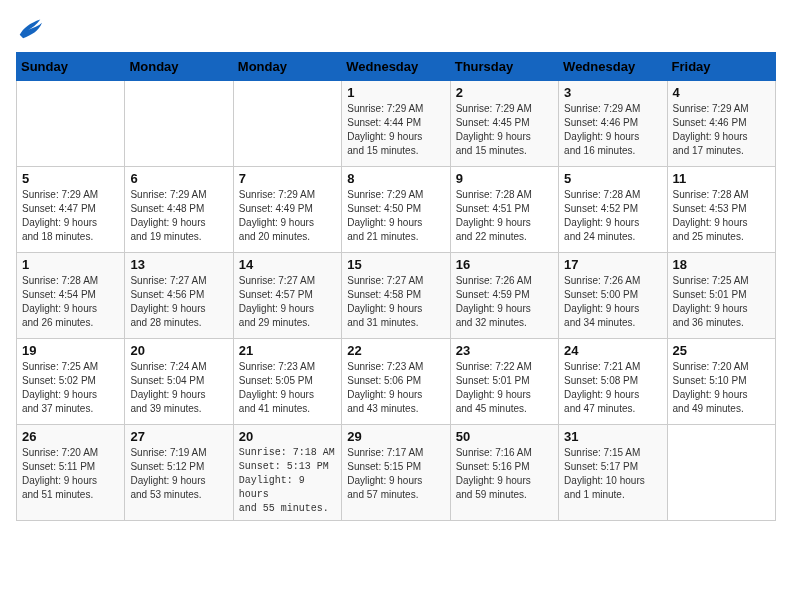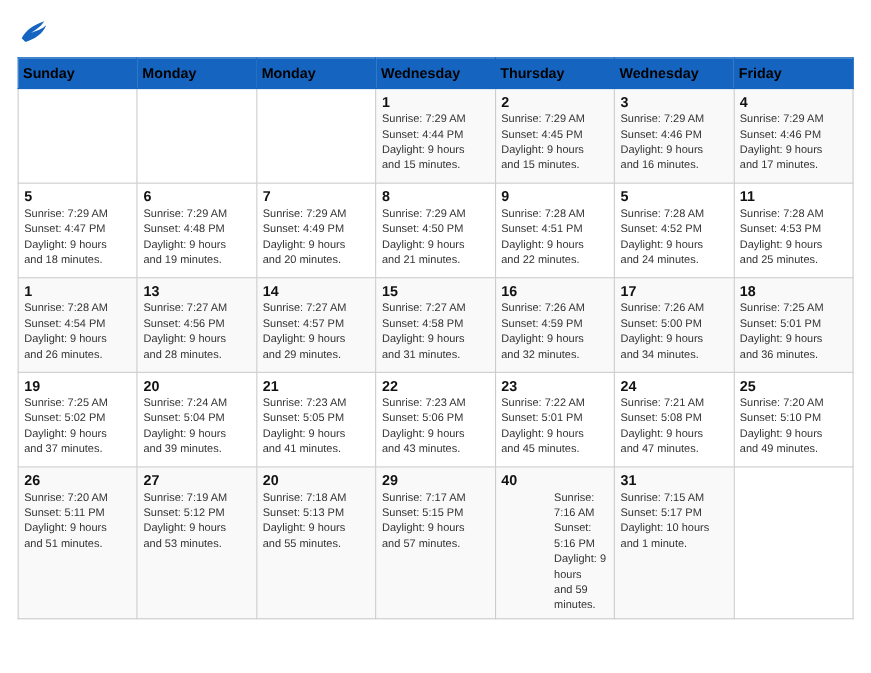--- a/index.html
+++ b/index.html
@@ -314,35 +314,35 @@
         </td>
         <td>
           <div class="day-num">27</div>
           <div class="day-info" style="white-space: pre-line;">Sunrise: 7:19 AM
 Sunset: 5:12 PM
 Daylight: 9 hours
 and 53 minutes.</div>
         </td>
         <td>
           <div class="day-num">20</div>
-          <div class="day-info" style="white-space: pre-line;">Sunrise: 7:18 AM
+          <div class="day-info" style="white-space: pre-line; font-family: Liberation Mono, monospace;">Sunrise: 7:18 AM
 Sunset: 5:13 PM
 Daylight: 9 hours
 and 55 minutes.</div>
         </td>
         <td>
           <div class="day-num">29</div>
           <div class="day-info" style="white-space: pre-line;">Sunrise: 7:17 AM
 Sunset: 5:15 PM
 Daylight: 9 hours
 and 57 minutes.</div>
         </td>
         <td>
-          <div class="day-num">40</div>
-          <div class="day-info" style="white-space: pre-line; margin-left: 48px;">Sunrise: 7:16 AM
+          <div class="day-num">50</div>
+          <div class="day-info" style="white-space: pre-line;">Sunrise: 7:16 AM
 Sunset: 5:16 PM
 Daylight: 9 hours
 and 59 minutes.</div>
         </td>
         <td>
           <div class="day-num">31</div>
           <div class="day-info" style="white-space: pre-line;">Sunrise: 7:15 AM
 Sunset: 5:17 PM
 Daylight: 10 hours
 and 1 minute.</div>

